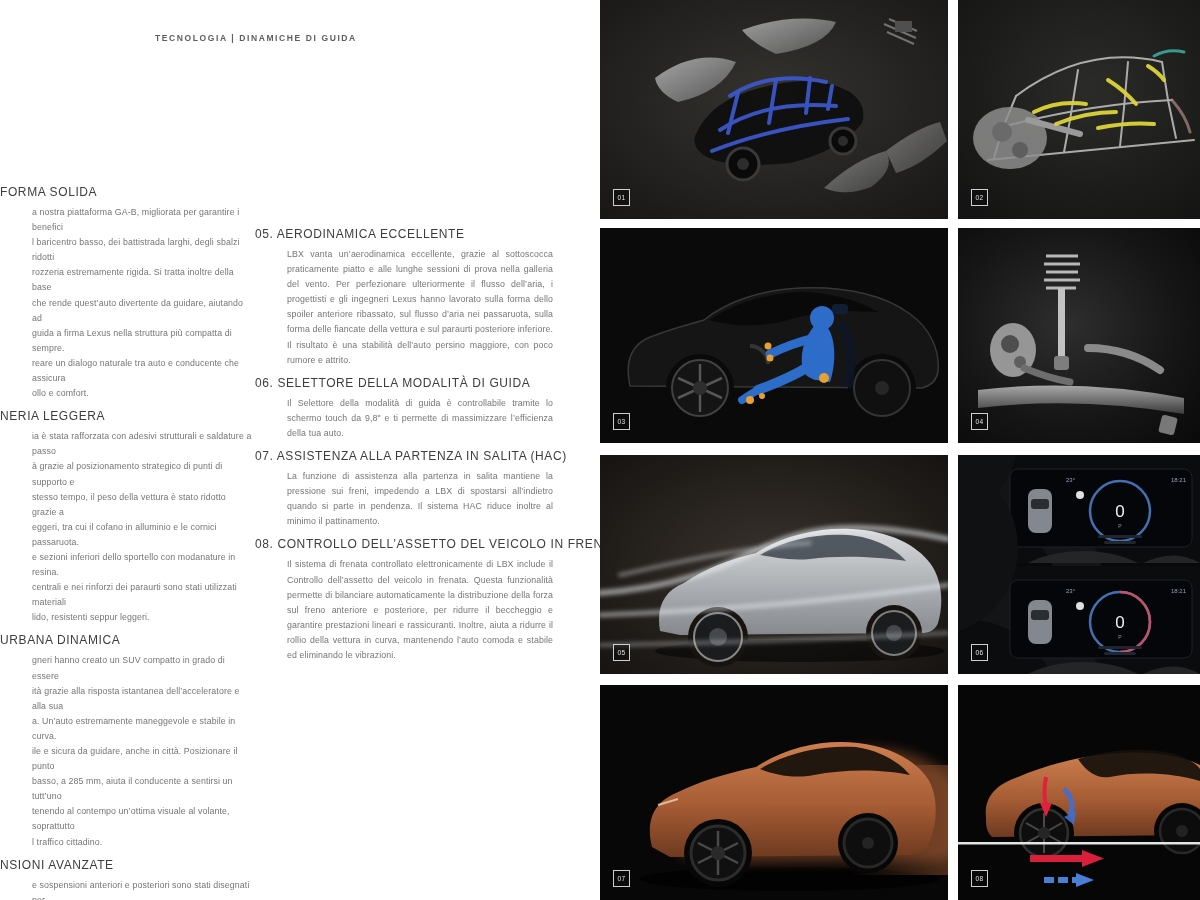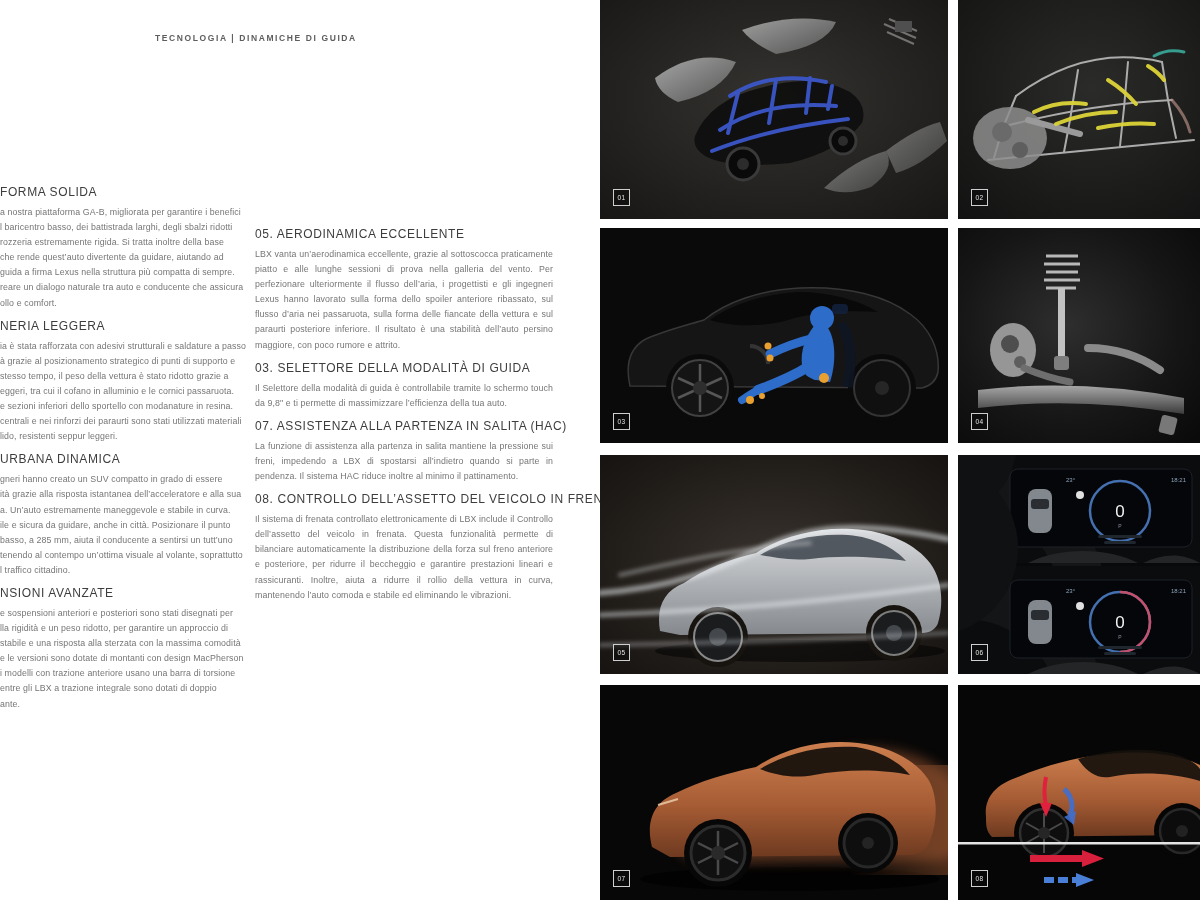--- a/index.html
+++ b/index.html
@@ -13,21 +13,21 @@
   }
   .colA{position:absolute;left:0px;top:186px;width:252px;}
   .colB{position:absolute;left:255px;top:188px;width:298px;margin-top:40px;}
   .sec{margin:0 0 9px 0;}
   .sec h3{
     margin:0 0 7px 0;font-size:12px;font-weight:normal;color:#3d3d3d;
     letter-spacing:.6px;line-height:12px;white-space:nowrap;
   }
   .sec p{
     margin:0;font-size:8.8px;line-height:15.1px;color:#757575;
-    white-space:pre-line;letter-spacing:.1px;
+    white-space:pre-line;letter-spacing:.1px;padding-left:32px;
   }
   .colB .sec p{white-space:normal;text-align:justify;}
   .cell{position:absolute;overflow:hidden;background:#111;}
   .cell svg{display:block;width:100%;height:100%;}
   .img-label{
     position:absolute;left:13px;bottom:13px;width:15px;height:15px;
     border:1px solid #cfcfcf;color:#e6e6e6;font-size:6.5px;letter-spacing:.5px;
     display:flex;align-items:center;justify-content:center;
     background:rgba(12,12,12,.55);
   }
@@ -79,21 +79,21 @@
 ante.</p>
   </div>
 </div>
 
 <div class="colB">
   <div class="sec">
     <h3>05. AERODINAMICA ECCELLENTE</h3>
     <p>LBX vanta un’aerodinamica eccellente, grazie al sottoscocca praticamente piatto e alle lunghe sessioni di prova nella galleria del vento. Per perfezionare ulteriormente il flusso dell’aria, i progettisti e gli ingegneri Lexus hanno lavorato sulla forma dello spoiler anteriore ribassato, sul flusso d’aria nei passaruota, sulla forma delle fiancate della vettura e sul paraurti posteriore inferiore. Il risultato è una stabilità dell’auto persino maggiore, con poco rumore e attrito.</p>
   </div>
   <div class="sec">
-    <h3>03. SELETTORE DELLA MODALITÀ DI GUIDA</h3>
+    <h3>06. SELETTORE DELLA MODALITÀ DI GUIDA</h3>
     <p>Il Selettore della modalità di guida è controllabile tramite lo schermo touch da 9,8" e ti permette di massimizzare l’efficienza della tua auto.</p>
   </div>
   <div class="sec">
     <h3>07. ASSISTENZA ALLA PARTENZA IN SALITA (HAC)</h3>
     <p>La funzione di assistenza alla partenza in salita mantiene la pressione sui freni, impedendo a LBX di spostarsi all’indietro quando si parte in pendenza. Il sistema HAC riduce inoltre al minimo il pattinamento.</p>
   </div>
   <div class="sec">
     <h3>08. CONTROLLO DELL’ASSETTO DEL VEICOLO IN FRENATA</h3>
     <p>Il sistema di frenata controllato elettronicamente di LBX include il Controllo dell’assetto del veicolo in frenata. Questa funzionalità permette di bilanciare automaticamente la distribuzione della forza sul freno anteriore e posteriore, per ridurre il beccheggio e garantire prestazioni lineari e rassicuranti. Inoltre, aiuta a ridurre il rollio della vettura in curva, mantenendo l’auto comoda e stabile ed eliminando le vibrazioni.</p>
   </div>

